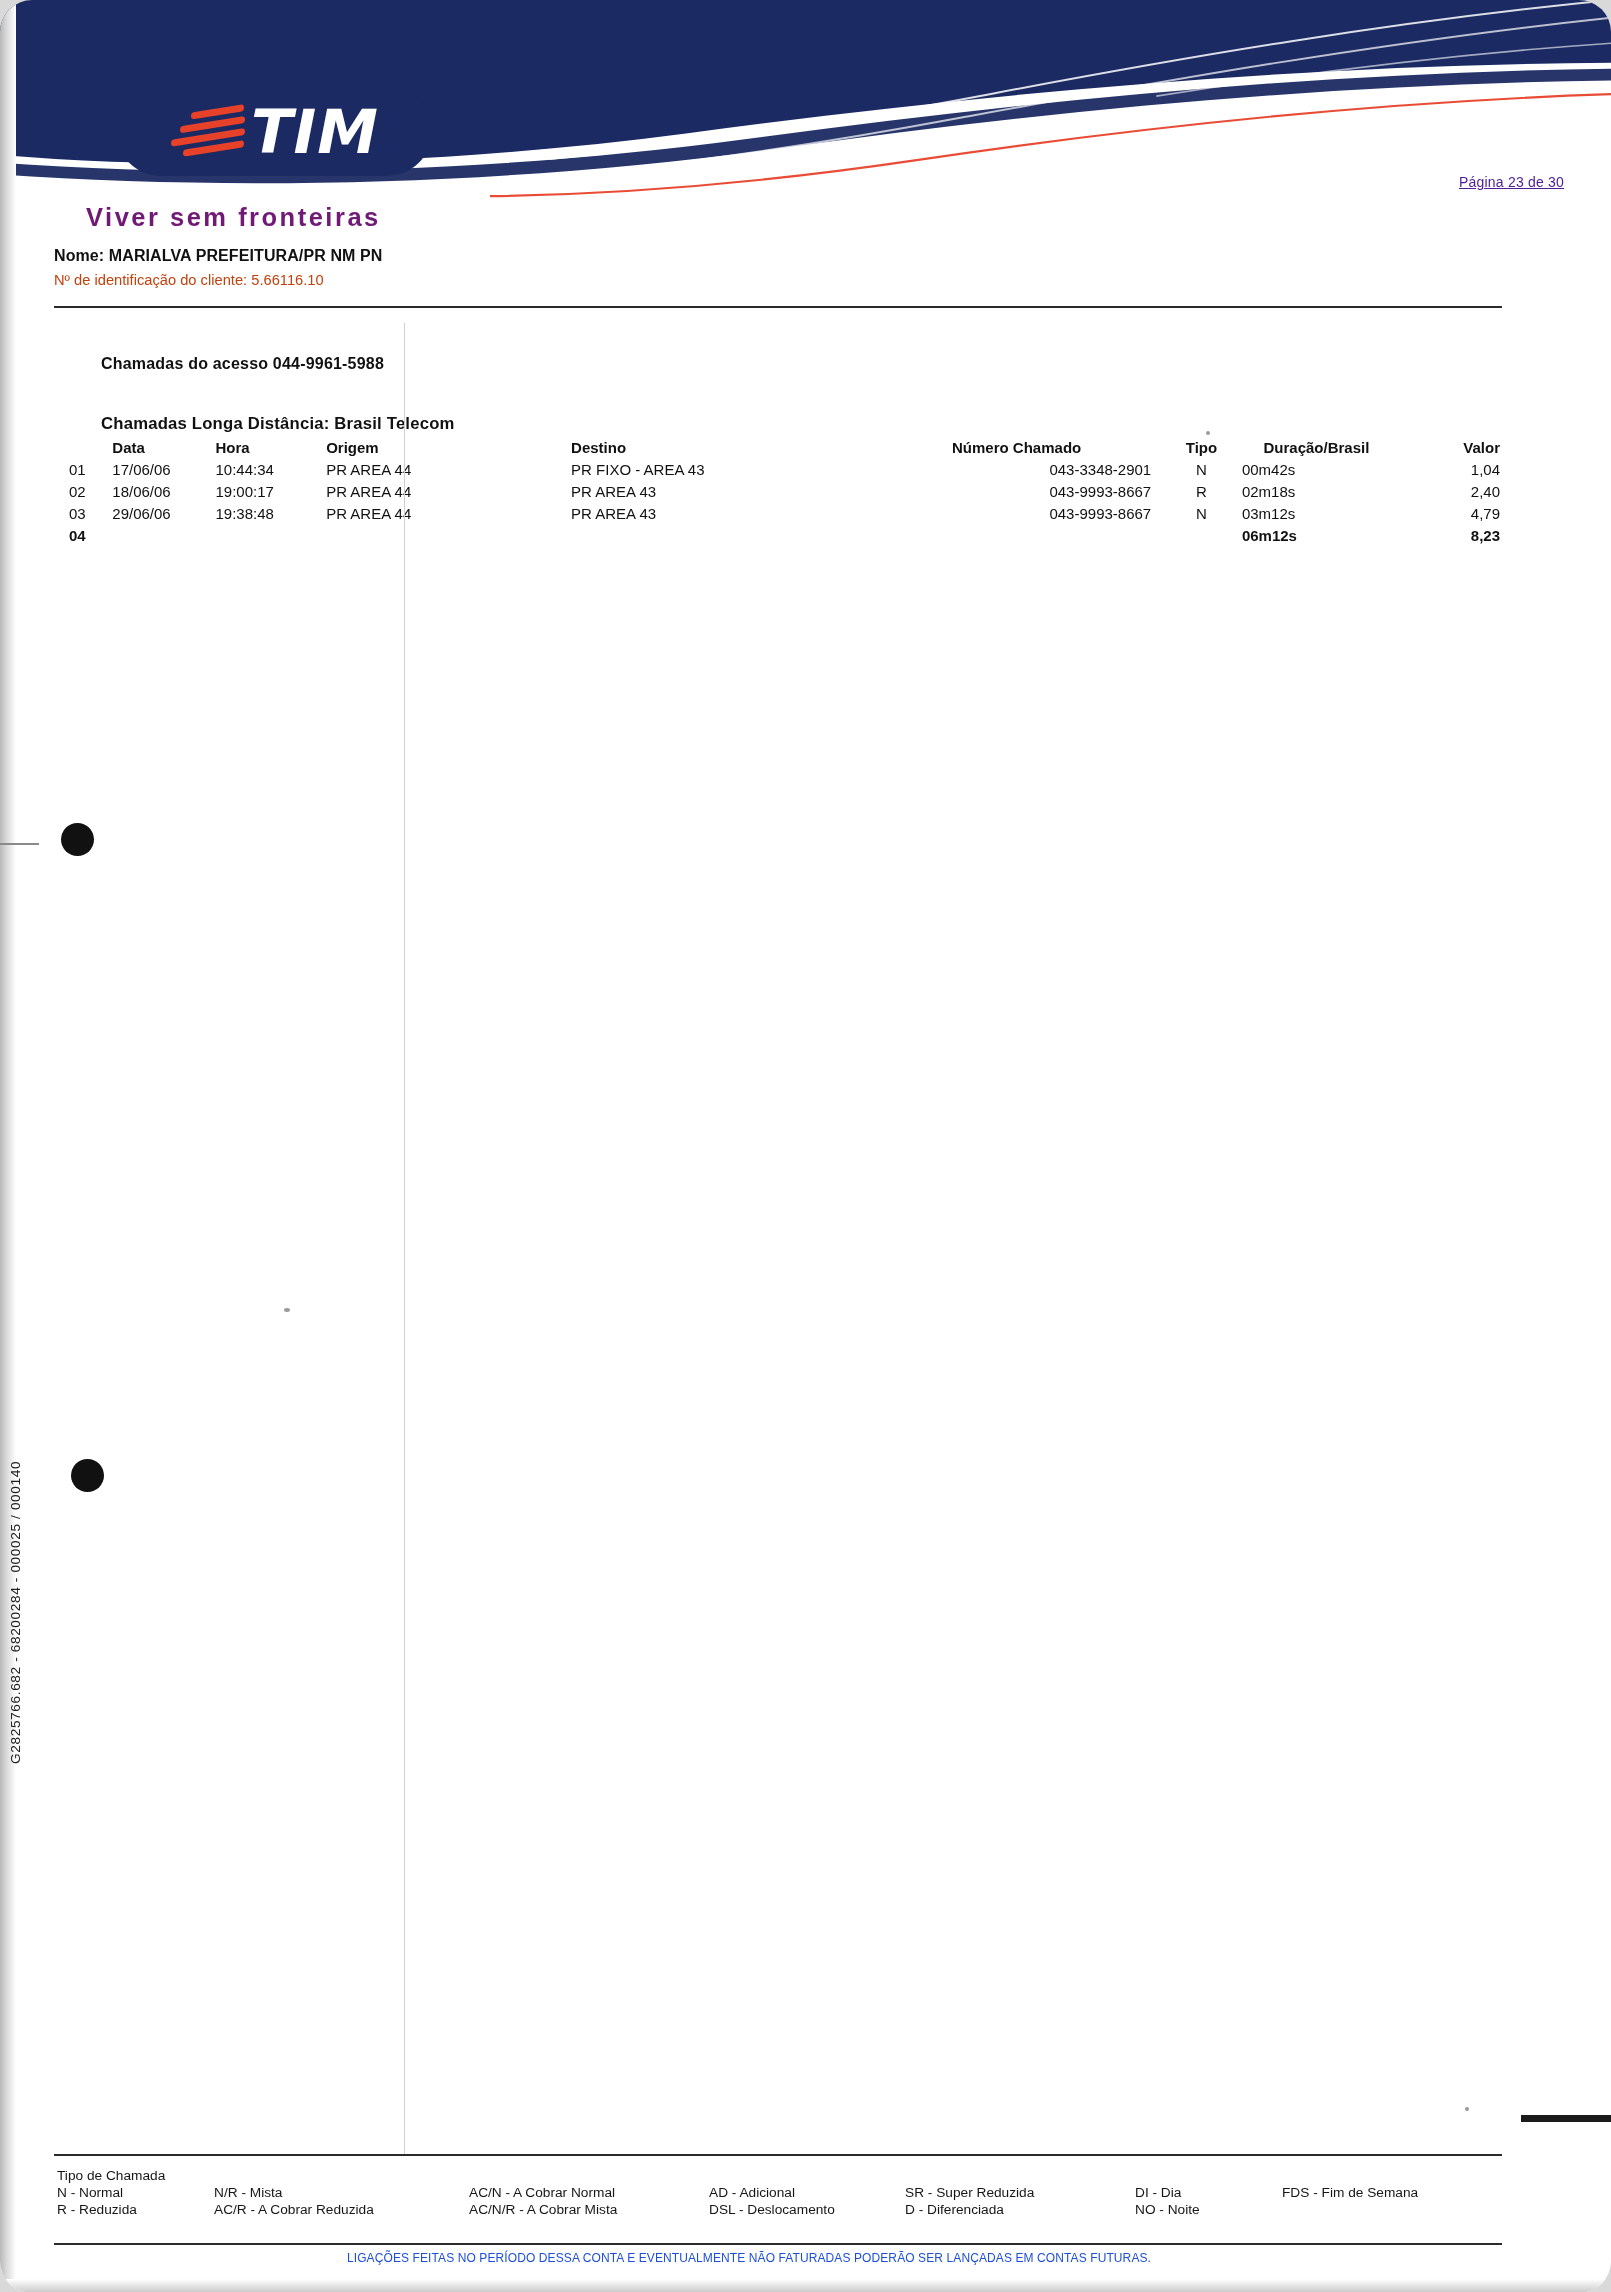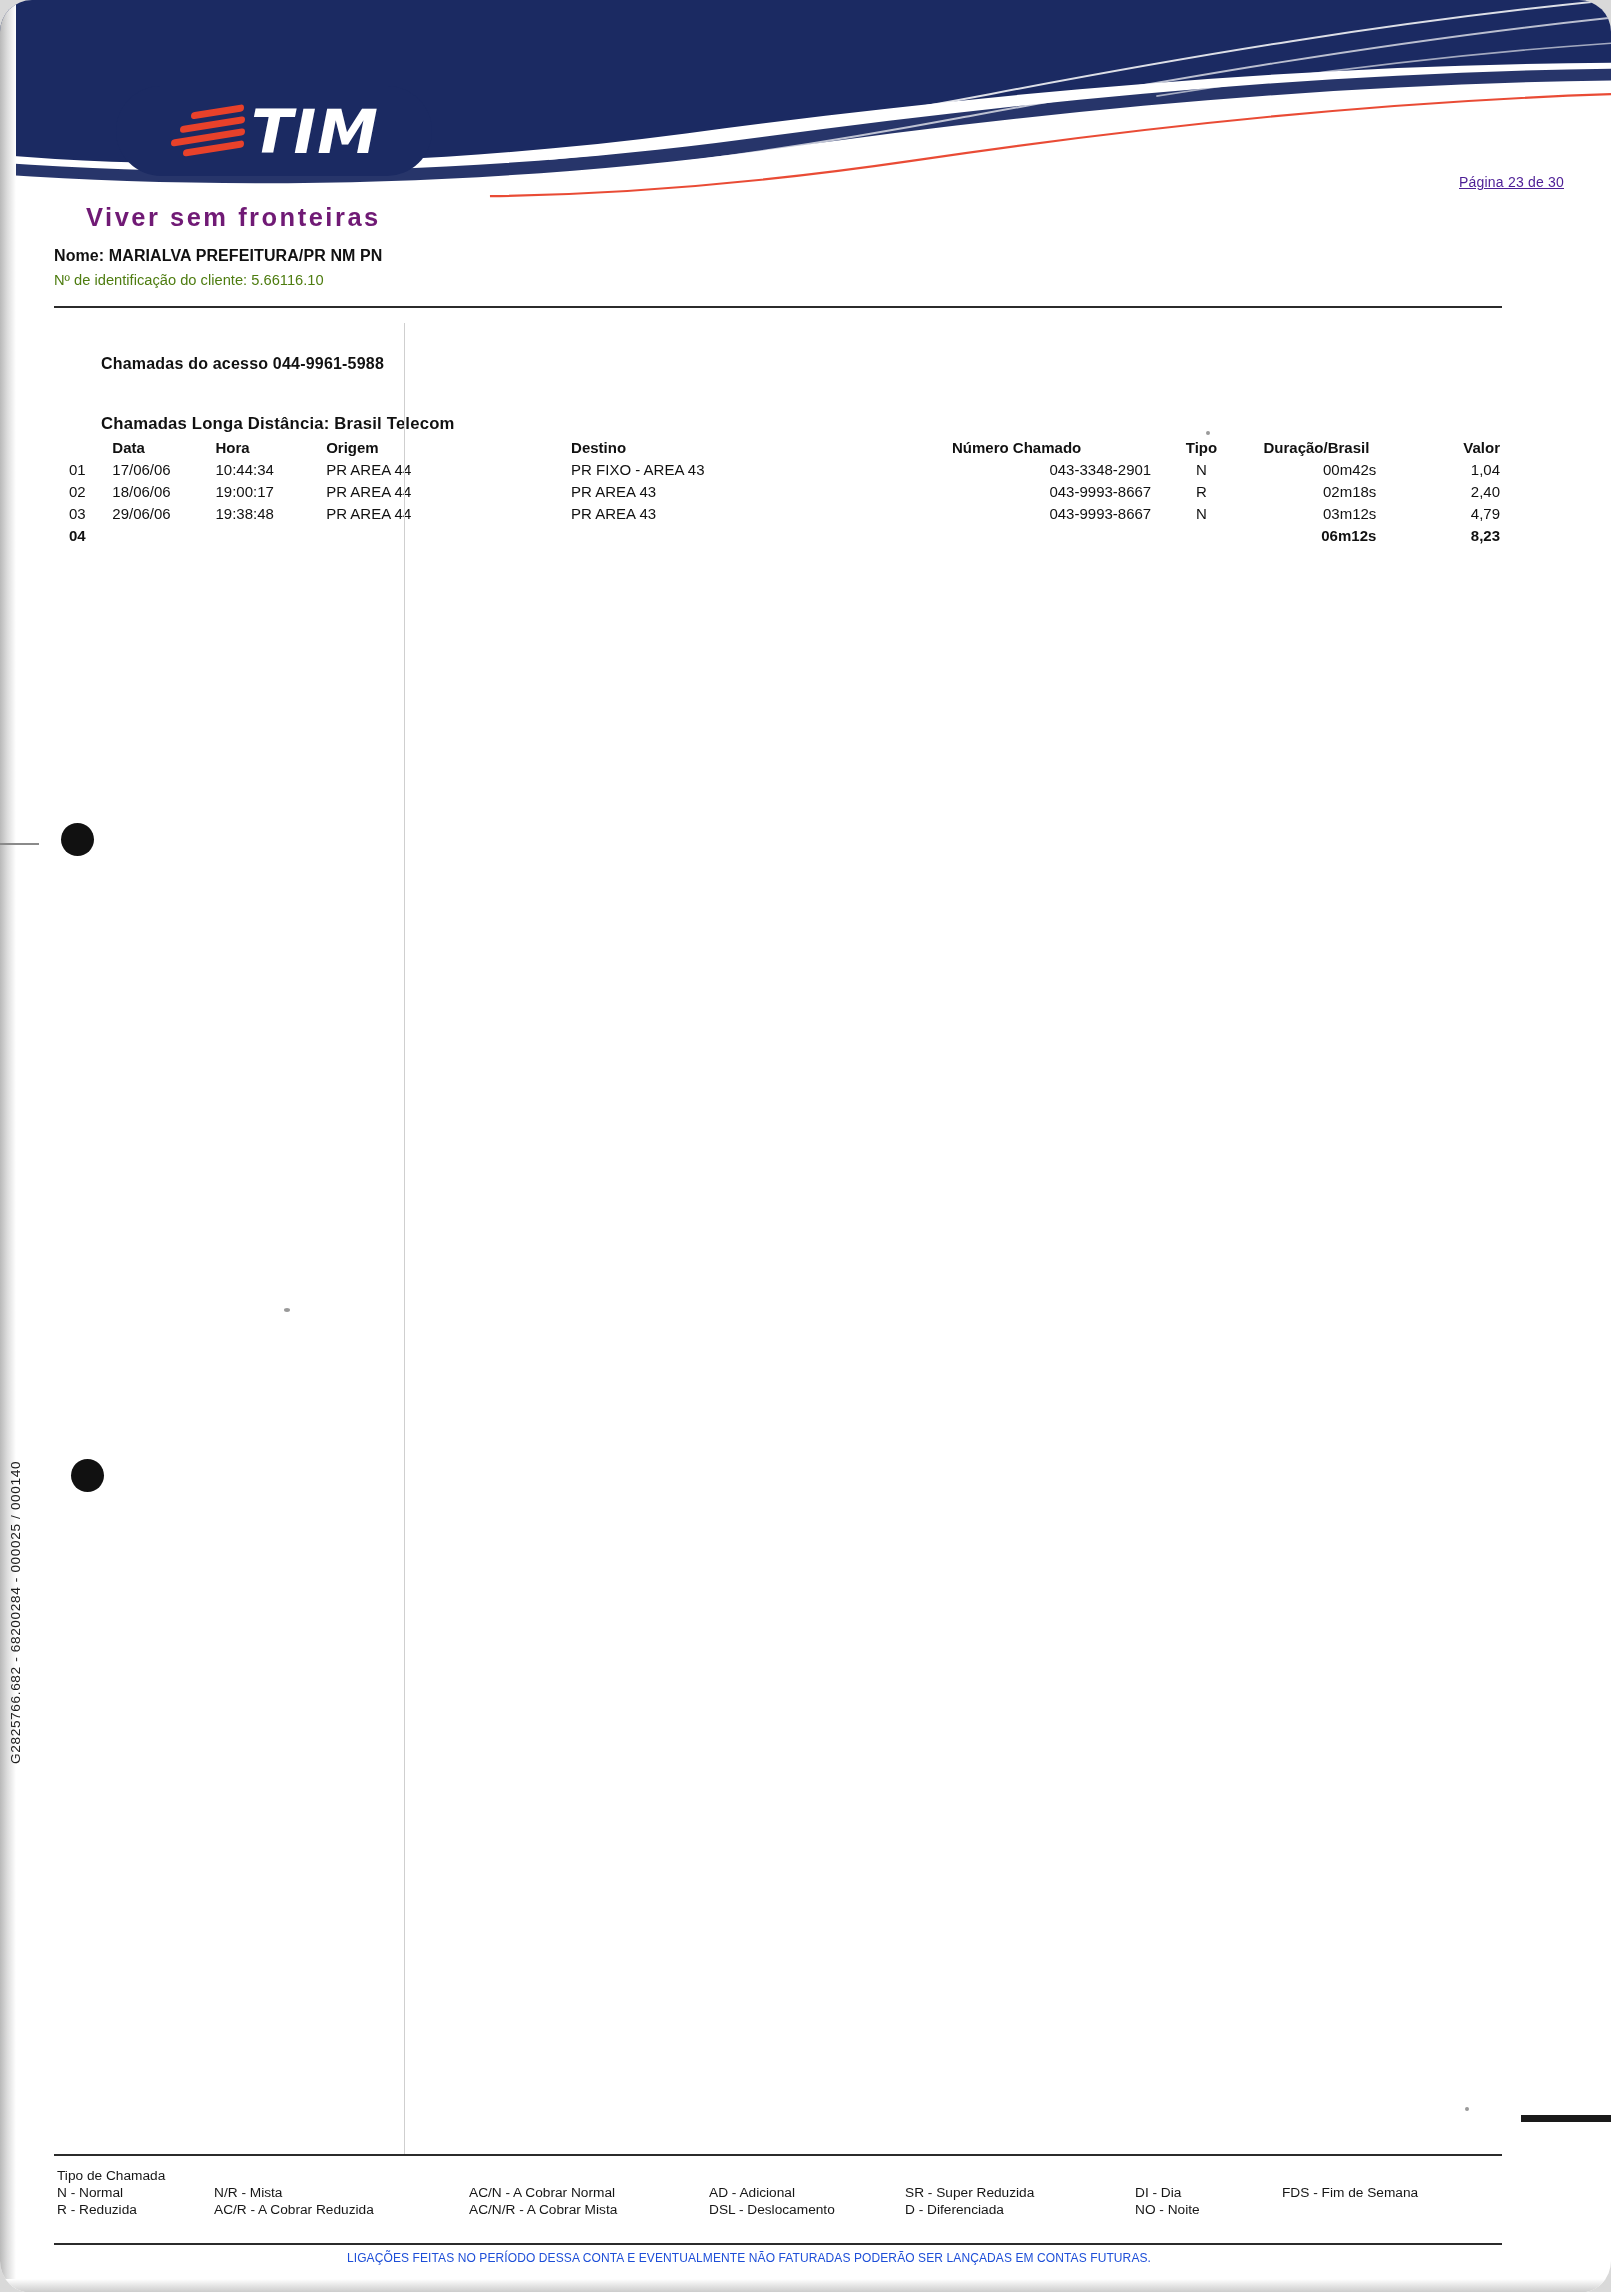--- a/index.html
+++ b/index.html
@@ -130,21 +130,21 @@
     left: 54px; top: 247px;
     font-size: 16px;
     font-weight: bold;
     color: #111;
     letter-spacing: 0.1px;
   }
   .cust-id {
     position: absolute;
     left: 54px; top: 272px;
     font-size: 14.7px;
-    color: #4d7c0f;
+    color: #c2410c;
   }
   .rule-top {
     position: absolute;
     left: 54px; top: 306px;
     width: 1448px; height: 2px;
     background: #2b2b2b;
   }
 
   
   .access-title {
@@ -177,21 +177,21 @@
     padding: 2px 0 2.9px 0;
     white-space: nowrap;
   }
   .c-idx   { width: 45px;  text-align: left; }
   .c-data  { width: 106px; text-align: left; }
   .c-hora  { width: 114px; text-align: left; }
   .c-orig  { width: 255px; text-align: left; }
   .c-dest  { width: 384px; text-align: left; }
   .c-num   { width: 214px; text-align: right; }
   .c-tipo  { width: 84px;  text-align: center; }
-  .c-dur   { width: 137px; text-align: right; }
+  .c-dur   { width: 137px; text-align: left; }
   .c-val   { width: 94px;  text-align: right; }
   .calls-table th.c-num { text-align: left; padding-left: 11.8px; }
   .calls-table th.c-dur { text-align: left; padding-left: 21.6px; }
   .calls-table td.c-num { padding-right: 9.8px; }
   .calls-table td.c-dur { padding-right: 33px; }
   .calls-table th.c-val, .calls-table td.c-val { text-align: right; padding-right: 2px; }
   .row-total td { font-weight: bold; }
 
   
   .side-code {

